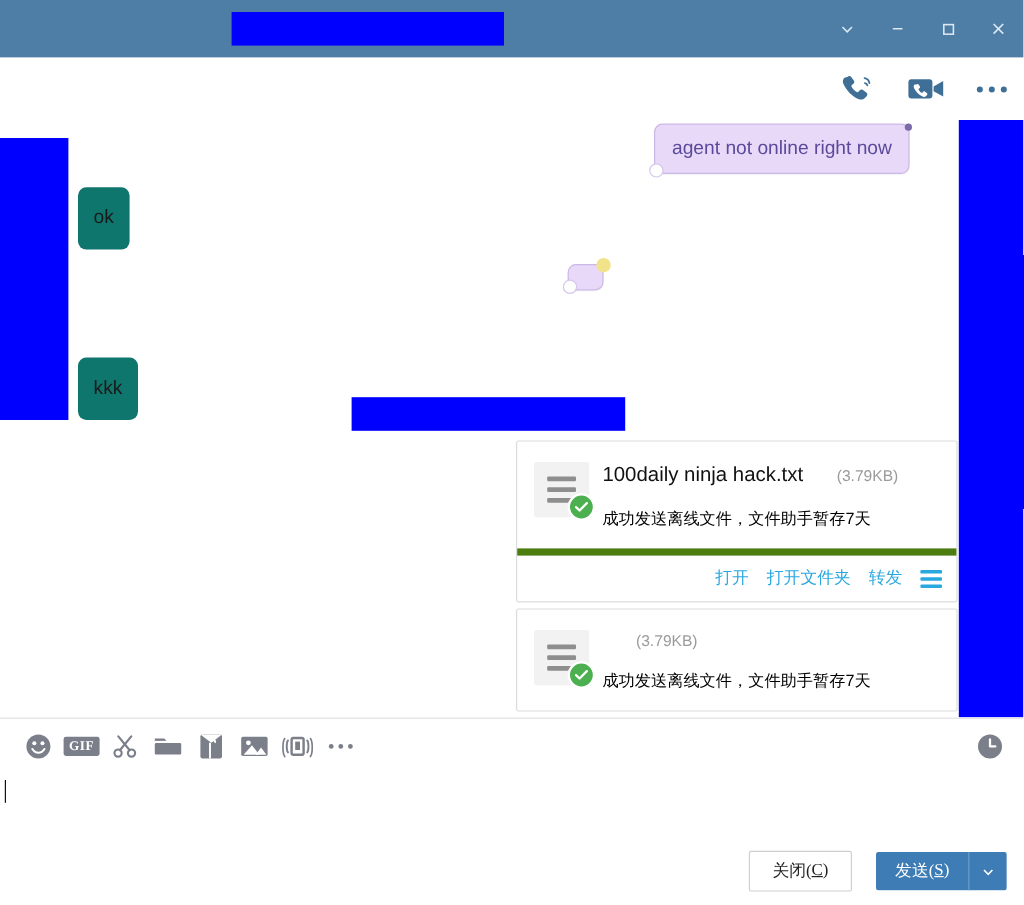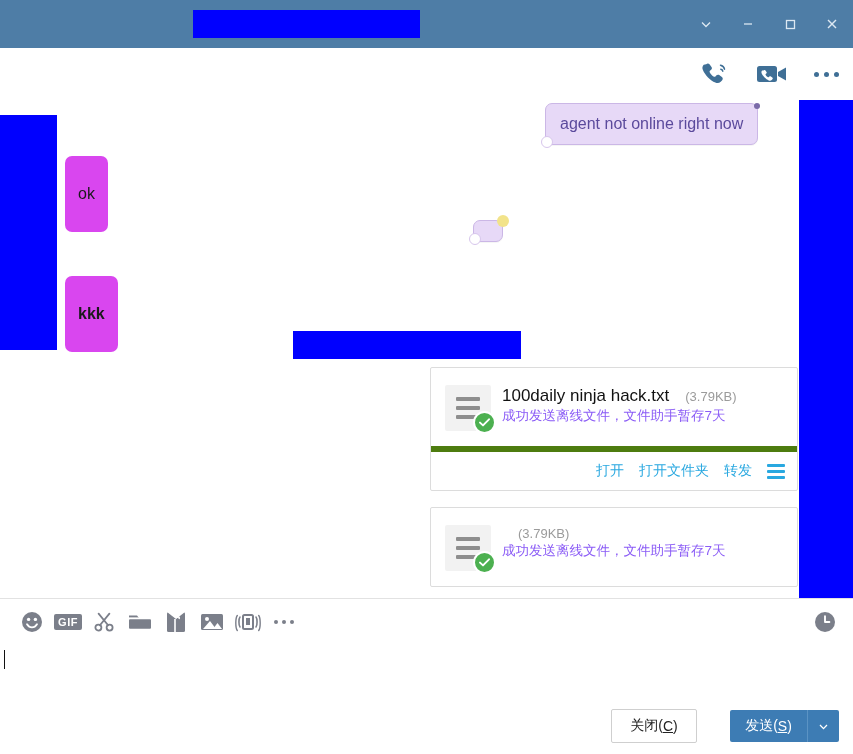--- a/index.html
+++ b/index.html
@@ -51,32 +51,32 @@
   #redact-mid{left:293px;top:231px;width:228px;height:28px;}
   #redact-right{left:799px;top:0px;width:54px;height:498px;}
 
   .bubble{
     position:absolute;
     box-sizing:border-box;
     font-size:16px;
     line-height:1.25;
   }
   .bubble.incoming{
-    background:#d946ef;border-radius:7px;color:#1a1a1a;
-    padding:28px 13px;
+    background:#0f766e;border-radius:7px;color:#1a1a1a;
+    padding:16px 13px;
   }
   .bubble.outgoing{
     background:#e7d9f7;border:1px solid #cbb7e6;border-radius:7px;
     color:#5b4a9c;padding:10px 14px;
     box-shadow:0 1px 0 rgba(0,0,0,.04);
   }
   #msg-0{left:545px;top:3px;}
   #msg-1{left:65px;top:56px;}
   #msg-2{left:473px;top:120px;}
-  #msg-3{left:65px;top:176px;font-weight:bold;}
+  #msg-3{left:65px;top:198px;}
   .tail-bl{
     position:absolute;left:-5px;bottom:-4px;width:10px;height:10px;
     border-radius:50%;border:1px solid #d7c6ec;background:#fff;
   }
   .tail-tr{
     position:absolute;right:-7px;top:-6px;width:12px;height:12px;
     border-radius:50%;background:#f2e38a;
   }
   .tail-tr2{
     position:absolute;right:-3px;top:-1px;width:6px;height:6px;
@@ -99,34 +99,35 @@
   }
   .file-icon i{display:block;width:24px;height:4px;background:#8e8e8e;border-radius:1px;}
   .file-check{
     position:absolute;right:-5px;bottom:-3px;width:19px;height:19px;border-radius:50%;
     background:#4cb050;border:2px solid #fff;display:flex;align-items:center;justify-content:center;
   }
   .file-check svg{display:block;}
   .file-meta{flex:1;min-width:0;padding-top:1px;}
   .file-name-row{display:flex;align-items:baseline;white-space:nowrap;}
   .file-name{font-size:17px;color:#111;}
-  .file-size{font-size:13px;color:#9b9b9b;margin-left:16px;}
-  .file-status{margin-top:1px;font-size:13.5px;color:#8b5cf6;}
+  .file-size{font-size:13px;color:#9b9b9b;margin-left:28px;}
+  .file-status{margin-top:18px;font-size:13.5px;color:#000000;}
   .file-actions{
     border-top:6px solid #4d7c0f;height:38px;display:flex;align-items:center;
     justify-content:flex-end;padding-right:12px;gap:15px;
   }
   .file-link{font-size:14px;color:#29a8e0;cursor:pointer;}
   .file-menu{display:flex;flex-direction:column;gap:3px;cursor:pointer;}
   .file-menu i{display:block;width:18px;height:3px;background:#29a8e0;border-radius:1px;}
 
   
   .composer{
     position:absolute;left:0;top:598px;width:853px;height:156px;background:#fff;
     border-top:1px solid #e2e2e2;
+    font-family:Liberation Serif, serif;
   }
   .composer-tools{
     position:relative;height:46px;display:flex;align-items:center;padding:0 14px;
   }
   .tool{
     width:36px;height:46px;display:flex;align-items:center;justify-content:center;
     color:#7b7f8a;cursor:pointer;
   }
   .gif-box{
     background:#7b7f8a;color:#fff;font-size:11px;font-weight:bold;
@@ -136,21 +137,21 @@
   .tool-dots i{width:4px;height:4px;border-radius:50%;background:#7b7f8a;display:block;}
   .tool-right{position:absolute;right:10px;top:0;height:46px;display:flex;align-items:center;}
 
   .input-area{
     position:relative;height:62px;padding:4px 12px 0 6px;
   }
   .caret{
     position:absolute;left:4px;top:5px;width:1px;height:19px;background:#111;
   }
   .composer-buttons{
-    position:absolute;right:14px;bottom:12px;display:flex;align-items:center;gap:13px;
+    position:absolute;right:14px;bottom:12px;display:flex;align-items:center;
   }
   .btn-close{
     width:84px;height:32px;border:1px solid #cfcfcf;background:#fff;border-radius:2px;
     font-size:14px;color:#222;display:flex;align-items:center;justify-content:center;cursor:pointer;
   }
   .btn-send-group{display:flex;height:32px;border-radius:2px;overflow:hidden;margin-left:20px;}
   .btn-send{
     background:#3d7cb4;color:#fff;font-size:14px;width:77px;height:32px;
     display:flex;align-items:center;justify-content:center;cursor:pointer;
   }

